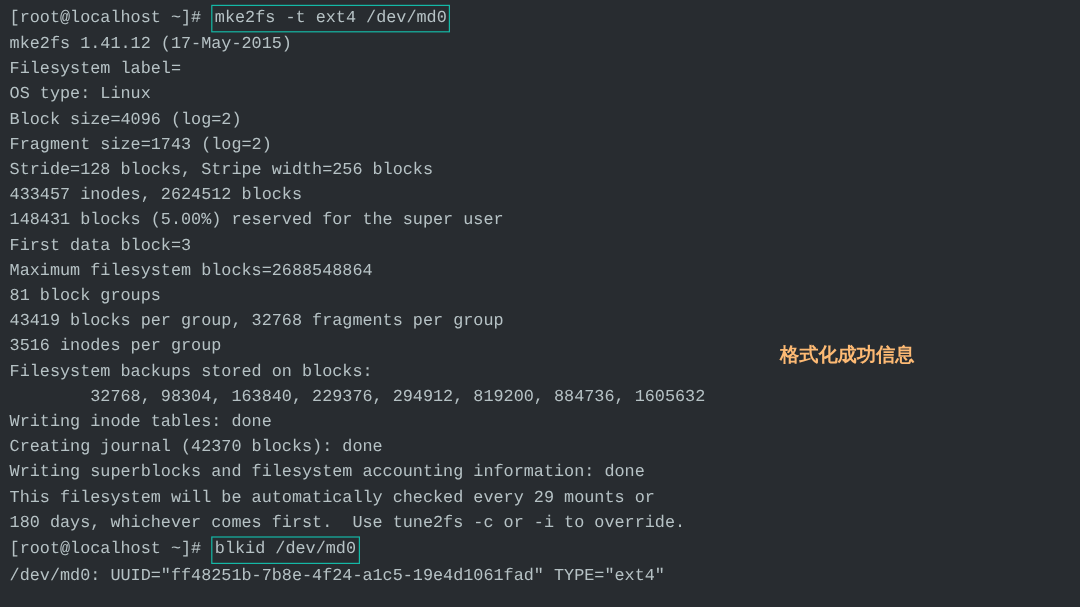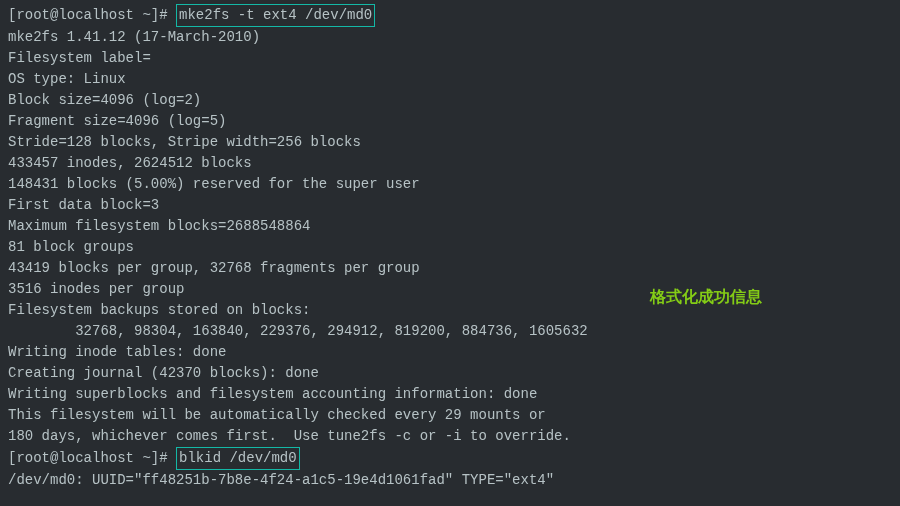--- a/index.html
+++ b/index.html
@@ -22,39 +22,39 @@
     .terminal-line {
       white-space: pre;
     }
     .highlight-box {
       border: 1px solid #14b8a6;
       display: inline-block;
       padding: 0 2px;
     }
     .annotation {
       position: absolute;
-      color: #84cc16;
+      color: #fdba74;
       font-family: 'SimSun', 'Microsoft YaHei', sans-serif;
       font-weight: bold;
       font-size: 16px;
     }
     .annotation-1 {
       top: 285px;
       left: 650px;
     }
   </style>
 </head>
 <body>
 
 <div class="terminal-line"><span>[root@localhost ~]# </span><span class="highlight-box"><span>mke2fs -t ext4 /dev/md0</span></span></div>
-<div class="terminal-line">mke2fs 1.41.12 (17-March-2010)</div>
+<div class="terminal-line">mke2fs 1.41.12 (17-May-2015)</div>
 <div class="terminal-line">Filesystem label=</div>
 <div class="terminal-line">OS type: Linux</div>
 <div class="terminal-line">Block size=4096 (log=2)</div>
-<div class="terminal-line">Fragment size=4096 (log=5)</div>
+<div class="terminal-line">Fragment size=1743 (log=2)</div>
 <div class="terminal-line">Stride=128 blocks, Stripe width=256 blocks</div>
 <div class="terminal-line">433457 inodes, 2624512 blocks</div>
 <div class="terminal-line">148431 blocks (5.00%) reserved for the super user</div>
 <div class="terminal-line">First data block=3</div>
 <div class="terminal-line">Maximum filesystem blocks=2688548864</div>
 <div class="terminal-line">81 block groups</div>
 <div class="terminal-line">43419 blocks per group, 32768 fragments per group</div>
 <div class="terminal-line">3516 inodes per group</div>
 <div class="terminal-line">Filesystem backups stored on blocks: </div>
 <div class="terminal-line">        32768, 98304, 163840, 229376, 294912, 819200, 884736, 1605632</div>

